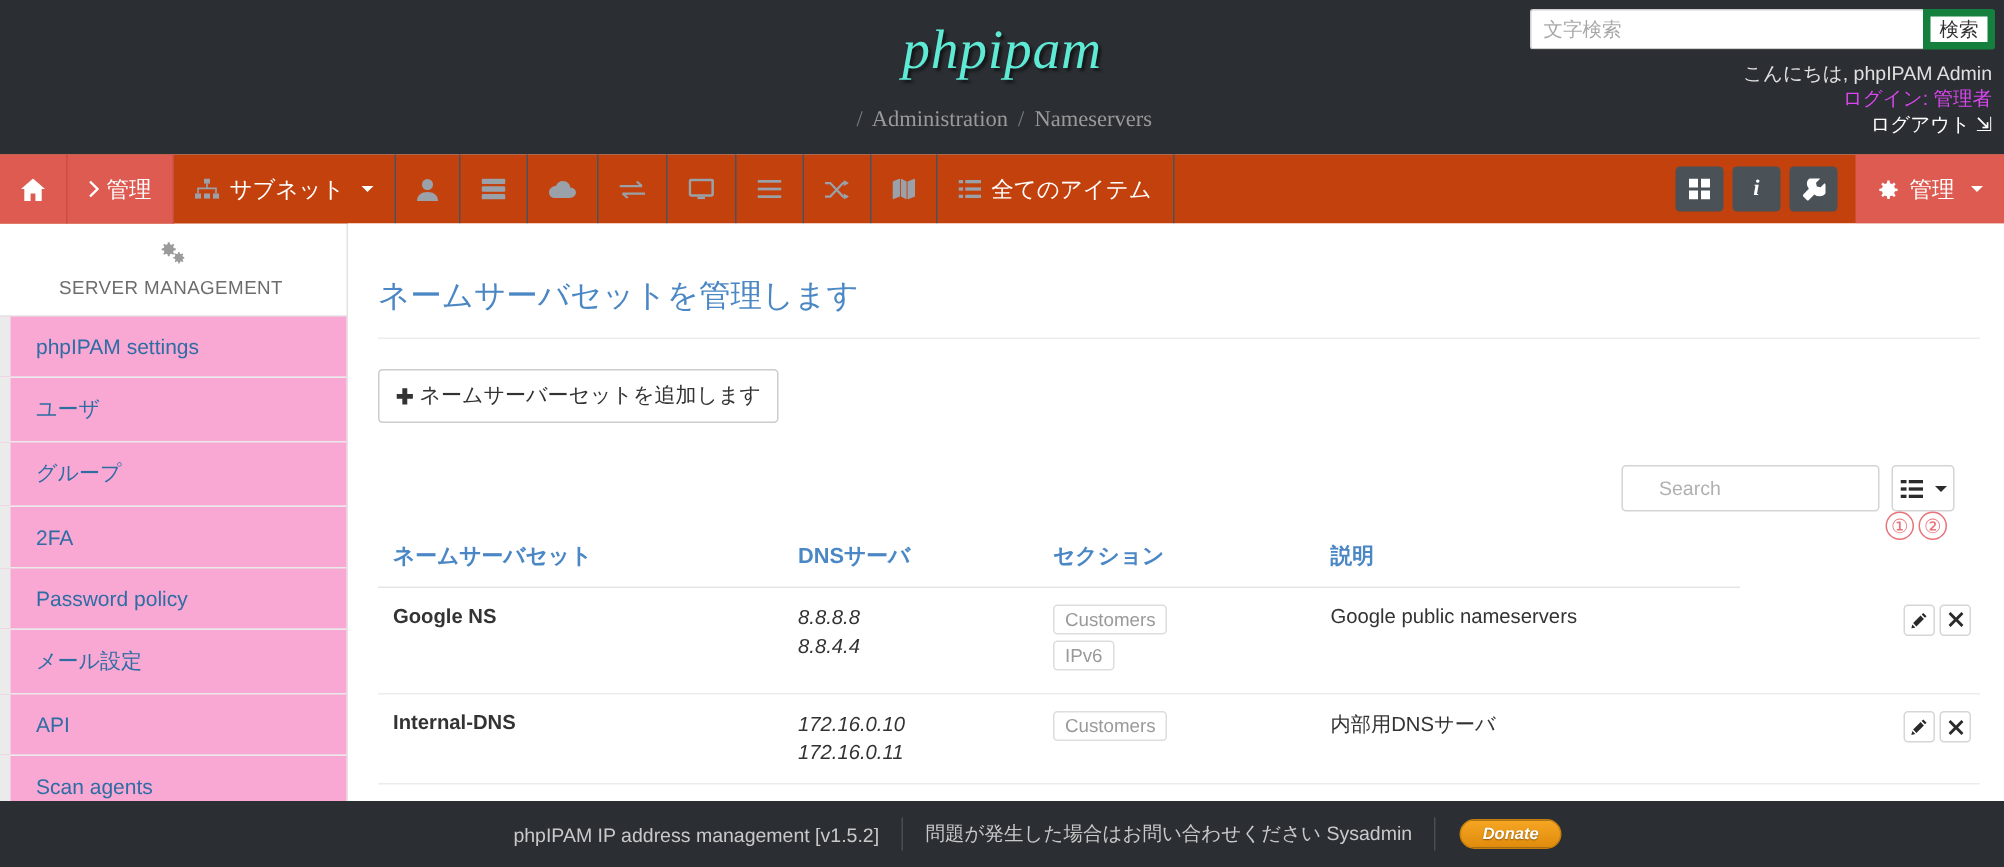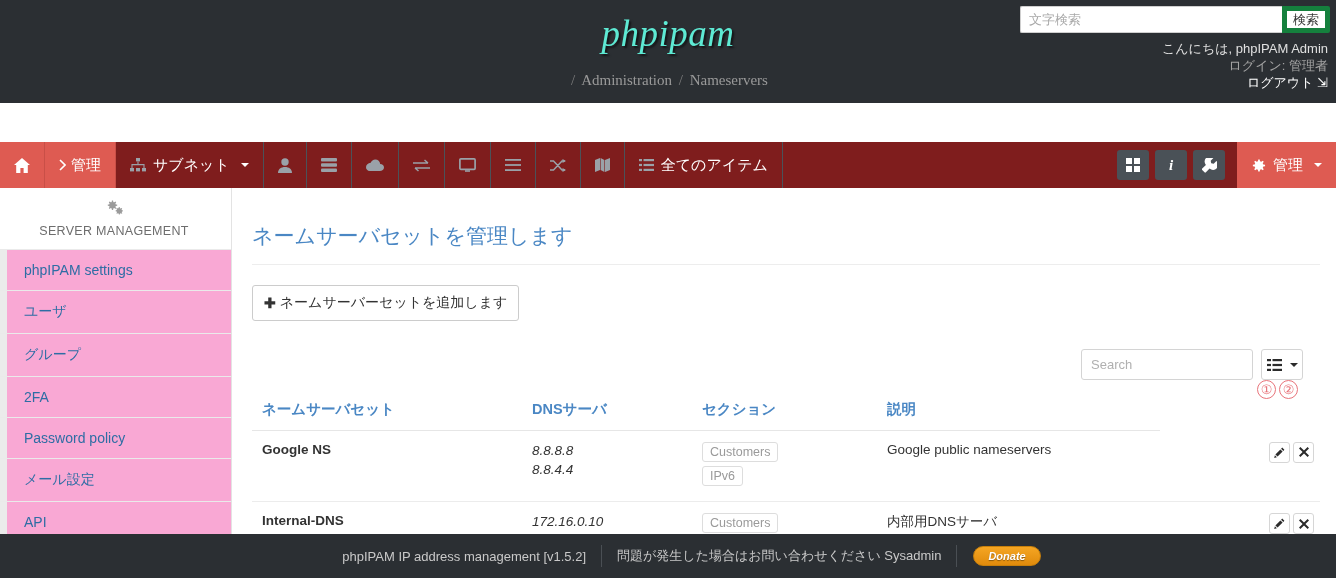--- a/index.html
+++ b/index.html
@@ -72,31 +72,30 @@
   }
 
   .userinfo {
     position: absolute;
     right: 8px; top: 40px;
     text-align: right;
     font-size: 13px;
     line-height: 17px;
     color: #e0e0e0;
   }
-  .userinfo .line2 { color: #a3a3a3; }
+  .userinfo .line2 { color: #d946ef; }
   .userinfo .line3 { color: #ffffff; }
 
   
   .navbar {
     height: 46px;
-    background: #7f1d1d;
+    background: #c2410c;
     display: flex;
     align-items: stretch;
     position: relative;
-    margin-top: 39px;
   }
   .navitem {
     display: flex;
     align-items: center;
     justify-content: center;
     padding: 0 14px;
     color: #9aa1a8;
     font-size: 15px;
     cursor: pointer;
     border-right: 1px solid #4b5259;
@@ -215,21 +214,21 @@
     align-items: center;
     gap: 8px;
     margin-top: 28px;
     padding-right: 17px;
   }
   .tabletools input {
     width: 172px;
     height: 31px;
     border: 1px solid #d4d4d4;
     border-radius: 3px;
-    padding: 0 9px;
+    padding: 0 24px;
     font-size: 13px;
     color: #333;
     outline: none;
     font-family: "Liberation Sans", sans-serif;
   }
   .tabletools input::placeholder { color: #b0b0b0; }
   .colbtn {
     height: 31px;
     min-width: 42px;
     border: 1px solid #d4d4d4;

